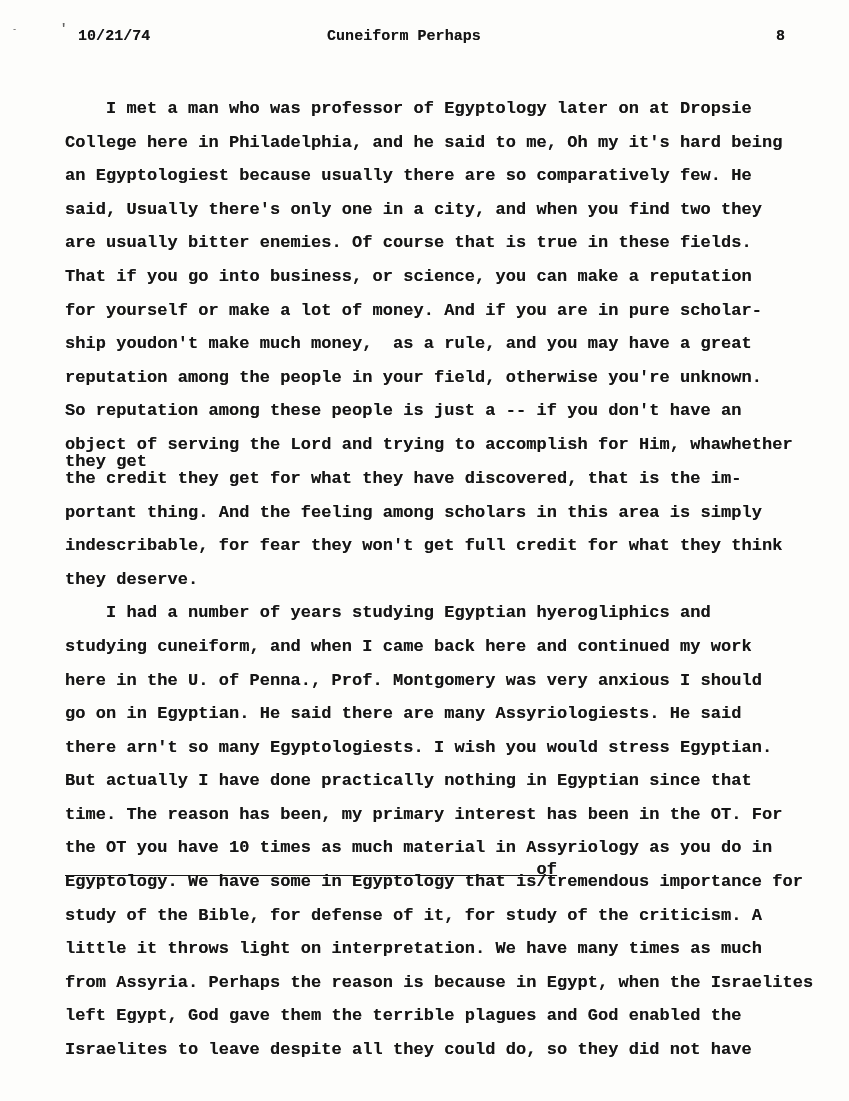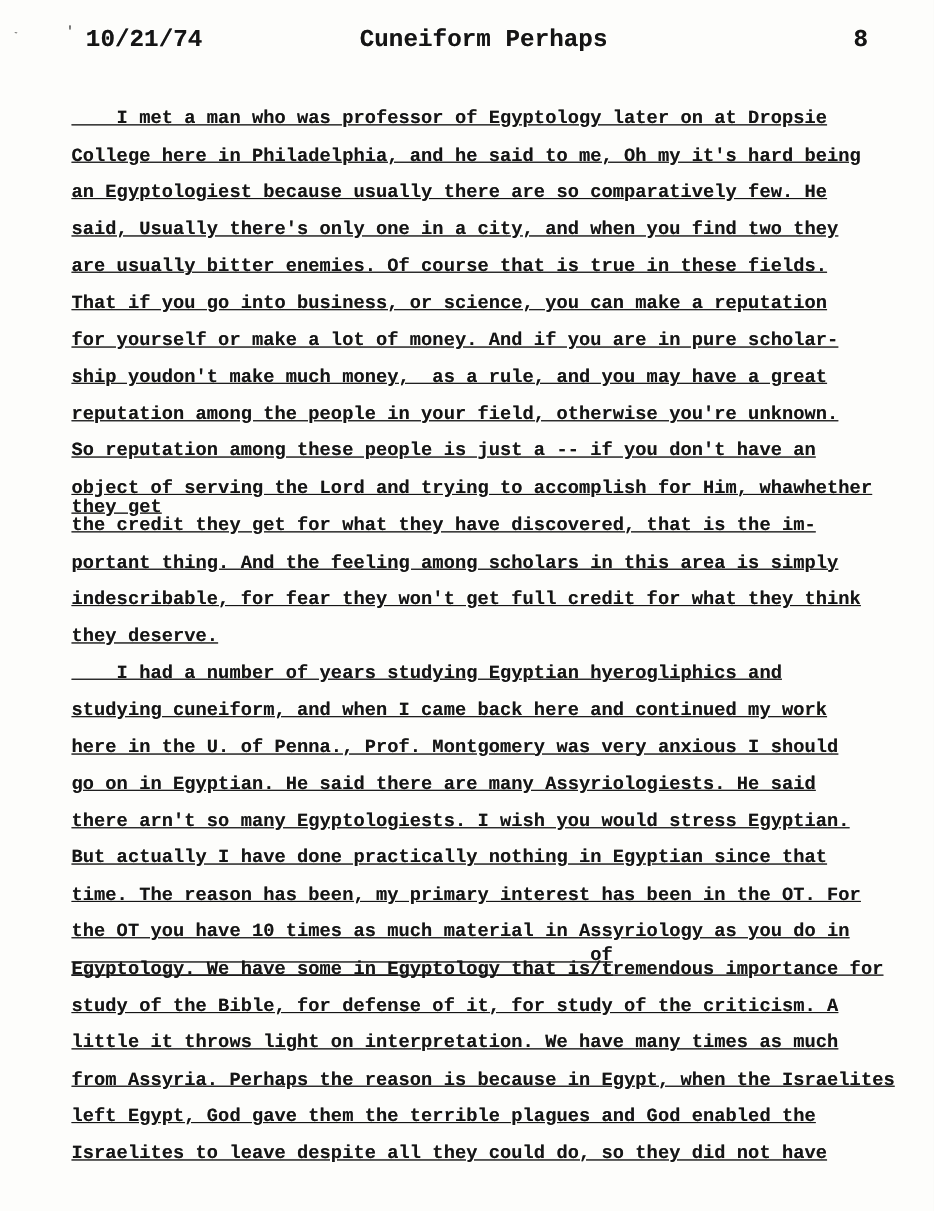--- a/index.html
+++ b/index.html
@@ -9,39 +9,39 @@
     height: 1101px;
     background: #fdfdfb;
     overflow: hidden;
     font-family: "Liberation Mono", "DejaVu Sans Mono", monospace;
     font-weight: 700;
     color: #151515;
     text-shadow: 0 0 0.5px rgba(10,10,10,0.55);
   }
   
   .hdr { position: absolute; top: 28px; left: 0; width: 100%; height: 22px;
-         font-size: 22px; letter-spacing: 0.05px; line-height: 18px; white-space: pre; }
+         font-size: 15px; letter-spacing: 0.05px; line-height: 18px; white-space: pre; }
   .hdr-date  { position: absolute; left: 78px;  top: 0; }
   .hdr-title { position: absolute; left: 327px; top: 0; }
   .hdr-page  { position: absolute; left: 776px; top: 0; }
   
   .mark { position: absolute; opacity: 0.65; font-size: 12px; }
   .mark-1 { left: 13px; top: 26px; transform: rotate(-30deg) scale(0.8); }
   .mark-2 { left: 60px; top: 22px; }
   
   .body-text {
     position: absolute;
     left: 65px;
     top: 100px;
     width: 770px;
     font-size: 17px;
     letter-spacing: 0.05px;
     white-space: pre;
   }
-  .ln { height: 33.6px; line-height: 17px; overflow: visible; text-decoration: underline; }
+  .ln { height: 33.6px; line-height: 17px; overflow: visible; }
   .ln.tight { height: 17px; }
   .ln.interline { height: 0; }
   .ln.interline .ln-text { position: relative; top: -12px; text-decoration: underline; }
 </style>
 </head>
 <body>
 
 <div class="page" style="background: rgb(253, 253, 251); color: rgb(21, 21, 21);">
 
   <div class="hdr">

